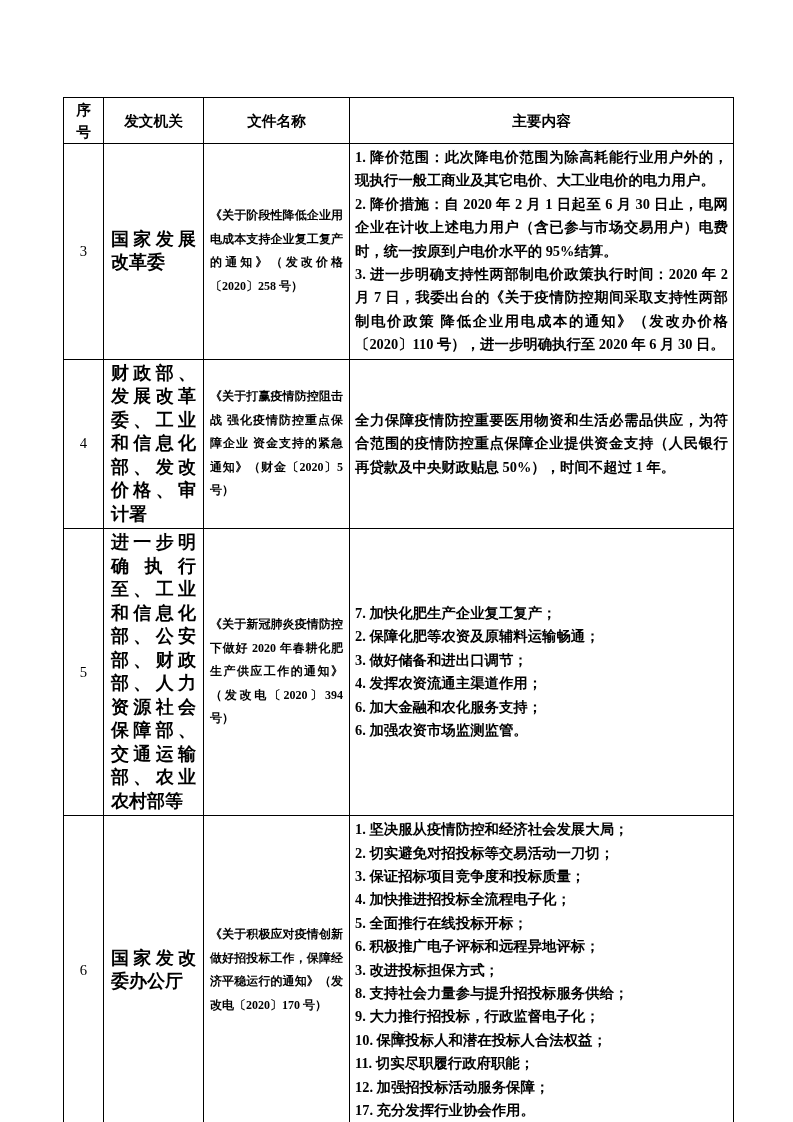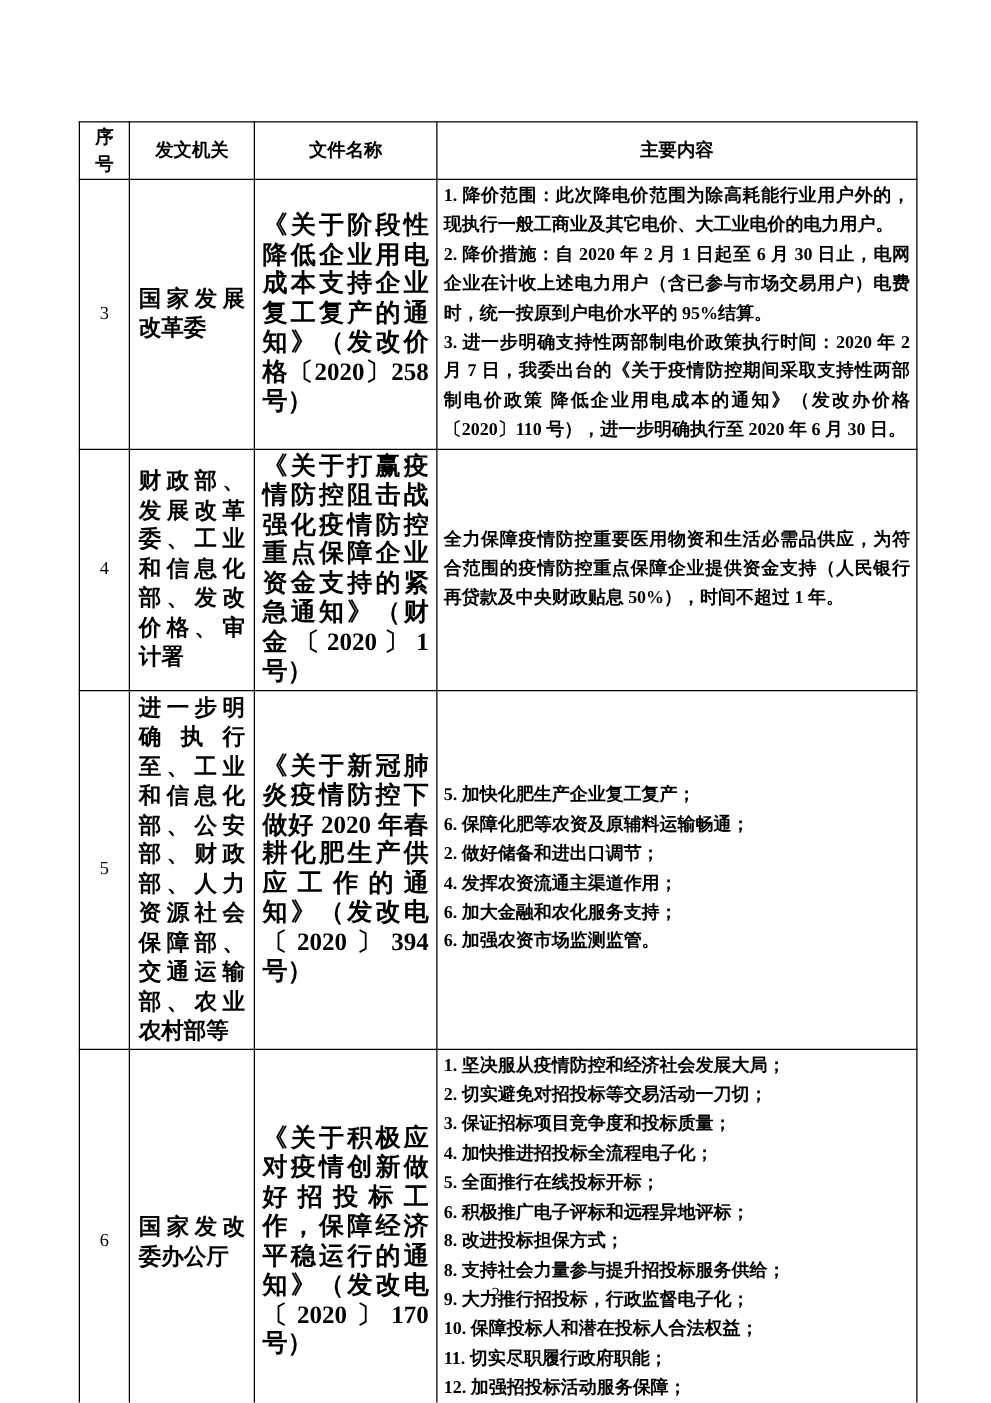--- a/index.html
+++ b/index.html
@@ -40,21 +40,21 @@
   }
   .cell-agency {
     font-weight: bold;
     font-size: 18px;
     line-height: 23.5px;
     text-align: justify;
     padding: 2px 7px;
   }
   .cell-doc {
     font-weight: bold;
-    font-size: 20px;
+    font-size: 12px;
     line-height: 23.5px;
     text-align: justify;
     padding: 2px 6px;
   }
   .cell-content {
     font-weight: bold;
     font-size: 14.4px;
     line-height: 23.4px;
     padding: 2px 5px;
   }
@@ -96,52 +96,52 @@
       <td class="cell-content">
         <p>1. 降价范围：此次降电价范围为除高耗能行业用户外的，现执行一般工商业及其它电价、大工业电价的电力用户。</p>
         <p>2. 降价措施：自 2020 年 2 月 1 日起至 6 月 30 日止，电网企业在计收上述电力用户（含已参与市场交易用户）电费时，统一按原到户电价水平的 95%结算。</p>
         <p>3. 进一步明确支持性两部制电价政策执行时间：2020 年 2 月 7 日，我委出台的《关于疫情防控期间采取支持性两部制电价政策 降低企业用电成本的通知》（发改办价格〔2020〕110 号），进一步明确执行至 2020 年 6 月 30 日。</p>
       </td>
     </tr>
 
     <tr class="r4">
       <td class="cell-num">4</td>
       <td class="cell-agency">财政部、发展改革委、工业和信息化部、发改价格、审计署</td>
-      <td class="cell-doc">《关于打赢疫情防控阻击战 强化疫情防控重点保障企业 资金支持的紧急通知》（财金〔2020〕1 号）</td>
+      <td class="cell-doc">《关于打赢疫情防控阻击战 强化疫情防控重点保障企业 资金支持的紧急通知》（财金〔2020〕5 号）</td>
       <td class="cell-content">
         <p>全力保障疫情防控重要医用物资和生活必需品供应，为符合范围的疫情防控重点保障企业提供资金支持（人民银行再贷款及中央财政贴息 50%），时间不超过 1 年。</p>
       </td>
     </tr>
 
     <tr class="r5">
       <td class="cell-num">5</td>
       <td class="cell-agency">进一步明确执行至、工业和信息化部、公安部、财政部、人力资源社会保障部、交通运输部、农业农村部等</td>
       <td class="cell-doc">《关于新冠肺炎疫情防控下做好 2020 年春耕化肥生产供应工作的通知》（发改电〔2020〕394 号）</td>
       <td class="cell-content">
-        <p>5. 加快化肥生产企业复工复产；</p>
-        <p>6. 保障化肥等农资及原辅料运输畅通；</p>
-        <p>2. 做好储备和进出口调节；</p>
+        <p>7. 加快化肥生产企业复工复产；</p>
+        <p>2. 保障化肥等农资及原辅料运输畅通；</p>
+        <p>3. 做好储备和进出口调节；</p>
         <p>4. 发挥农资流通主渠道作用；</p>
         <p>6. 加大金融和农化服务支持；</p>
         <p>6. 加强农资市场监测监管。</p>
       </td>
     </tr>
 
     <tr class="r6">
       <td class="cell-num">6</td>
       <td class="cell-agency">国家发改委办公厅</td>
       <td class="cell-doc">《关于积极应对疫情创新做好招投标工作，保障经济平稳运行的通知》（发改电〔2020〕170 号）</td>
       <td class="cell-content">
         <p>1. 坚决服从疫情防控和经济社会发展大局；</p>
         <p>2. 切实避免对招投标等交易活动一刀切；</p>
         <p>3. 保证招标项目竞争度和投标质量；</p>
         <p>4. 加快推进招投标全流程电子化；</p>
         <p>5. 全面推行在线投标开标；</p>
         <p>6. 积极推广电子评标和远程异地评标；</p>
-        <p>8. 改进投标担保方式；</p>
+        <p>3. 改进投标担保方式；</p>
         <p>8. 支持社会力量参与提升招投标服务供给；</p>
         <p>9. 大力推行招投标，行政监督电子化；</p>
         <p>10. 保障投标人和潜在投标人合法权益；</p>
         <p>11. 切实尽职履行政府职能；</p>
         <p>12. 加强招投标活动服务保障；</p>
         <p>17. 充分发挥行业协会作用。</p>
       </td>
     </tr>
   </tbody>
     </table>

